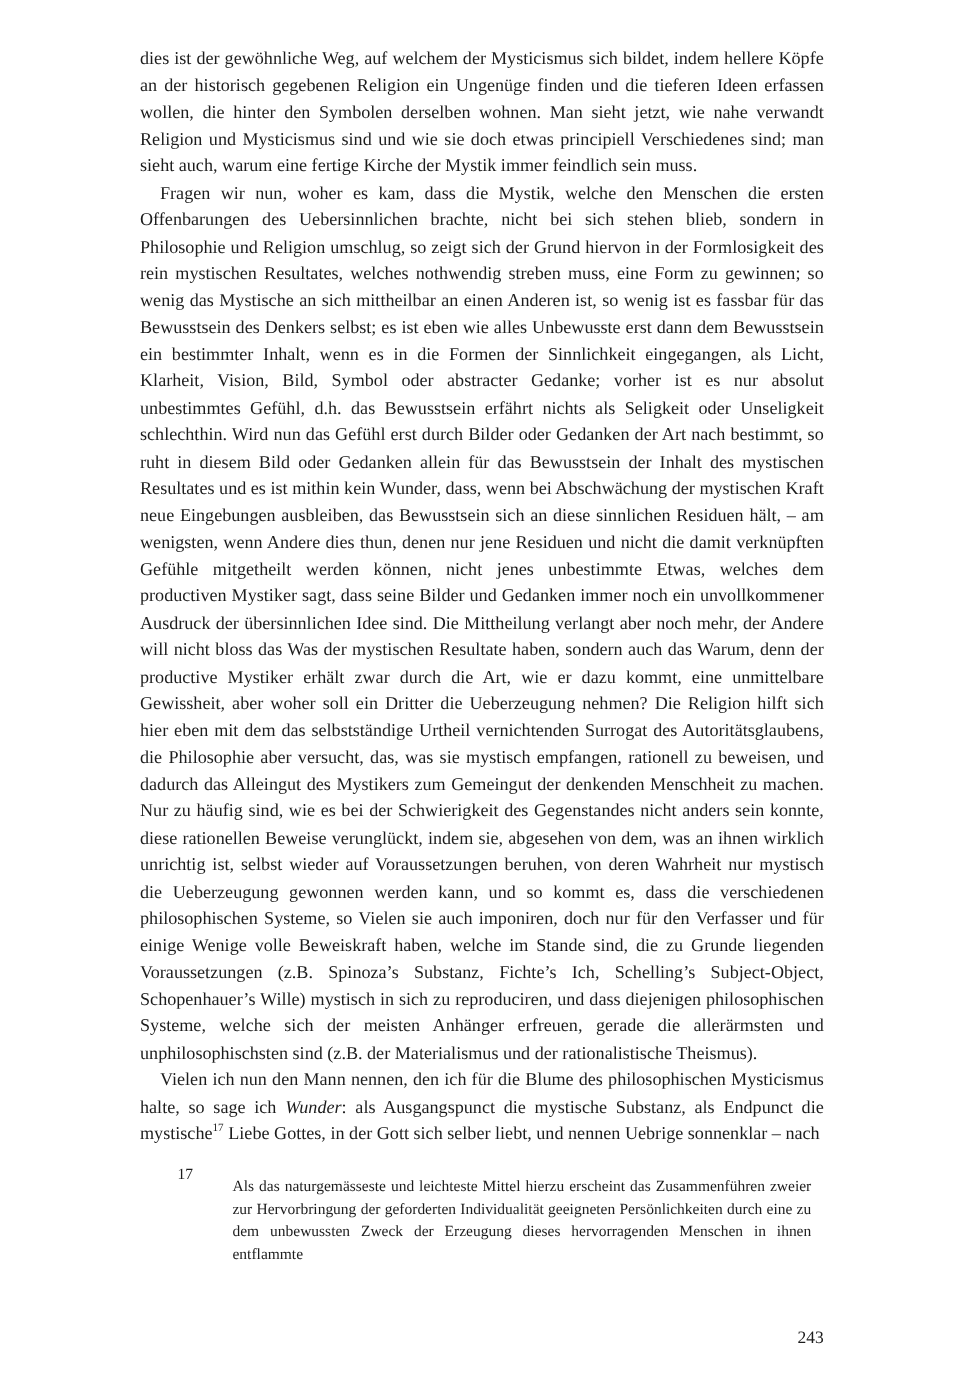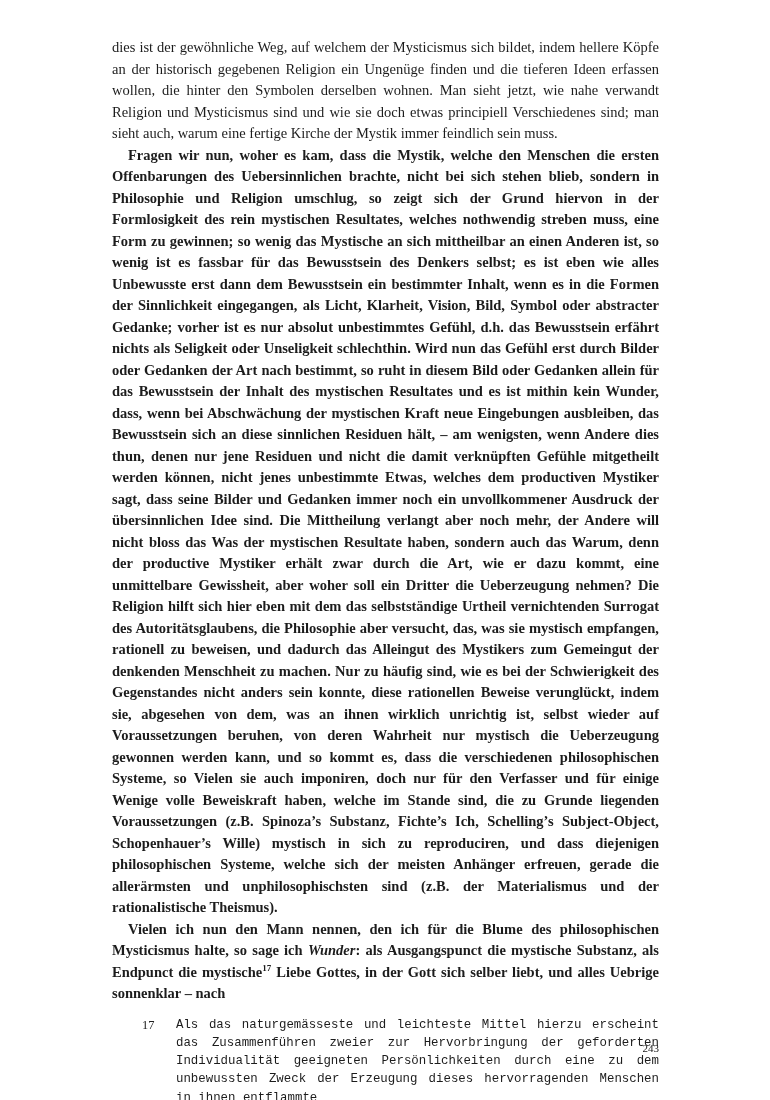--- a/index.html
+++ b/index.html
@@ -17,60 +17,59 @@
     left: 112px;
     top: 37px;
     width: 547px;
     font-size: 14.5px;
     line-height: 21.5px;
     text-align: justify;
     -webkit-hyphens: auto;
     hyphens: auto;
   }
   .para { margin: 0; }
-  .para.indent { text-indent: 16px; font-weight: bold; }
+  .para.indent { text-indent: 16px; }
   .fn-ref {
     font-size: 0.62em;
     vertical-align: super;
     line-height: 0;
   }
   .footnote {
     margin-top: 11px;
     padding-left: 30px;
     display: flex;
     font-size: 12.4px;
     line-height: 18.3px;
   }
   .fn-num {
     flex: 0 0 auto;
     width: 34px;
   }
   .fn-text {
     flex: 1 1 auto;
-    margin: 0;
+    margin: 10px;
     text-align: justify;
     -webkit-hyphens: auto;
     hyphens: auto;
-    font-family: Liberation Mono, monospace;
   }
   .page-number {
     position: absolute;
     right: 111px;
-    bottom: 46px;
-    font-size: 11px;
+    bottom: 22px;
+    font-size: 14px;
     line-height: 1;
   }
 </style>
 </head>
 <body>
 
 <div class="text-block">
   <p class="para">dies ist der gewöhnliche Weg, auf welchem der Mysticismus sich bildet, indem hellere Köpfe an der historisch gegebenen Religion ein Ungenüge finden und die tieferen Ideen erfassen wollen, die hinter den Symbolen derselben wohnen. Man sieht jetzt, wie nahe verwandt Religion und Mysticismus sind und wie sie doch etwas principiell Verschiedenes sind; man sieht auch, warum eine fertige Kirche der Mystik immer feindlich sein muss.</p>
   <p class="para indent">Fragen wir nun, woher es kam, dass die Mystik, welche den Menschen die ersten Offenbarungen des Uebersinnlichen brachte, nicht bei sich stehen blieb, sondern in Philosophie und Religion umschlug, so zeigt sich der Grund hiervon in der Formlosigkeit des rein mystischen Resultates, welches nothwendig streben muss, eine Form zu gewinnen; so wenig das Mystische an sich mittheilbar an einen Anderen ist, so wenig ist es fassbar für das Bewusstsein des Denkers selbst; es ist eben wie alles Unbewusste erst dann dem Bewusstsein ein bestimmter Inhalt, wenn es in die Formen der Sinnlichkeit eingegangen, als Licht, Klarheit, Vision, Bild, Symbol oder abstracter Gedanke; vorher ist es nur absolut unbestimmtes Gefühl, d.h. das Bewusstsein erfährt nichts als Seligkeit oder Unseligkeit schlechthin. Wird nun das Gefühl erst durch Bilder oder Gedanken der Art nach bestimmt, so ruht in diesem Bild oder Gedanken allein für das Bewusstsein der Inhalt des mystischen Resultates und es ist mithin kein Wunder, dass, wenn bei Abschwächung der mystischen Kraft neue Eingebungen ausbleiben, das Bewusstsein sich an diese sinnlichen Residuen hält, – am wenigsten, wenn Andere dies thun, denen nur jene Residuen und nicht die damit verknüpften Gefühle mitgetheilt werden können, nicht jenes unbestimmte Etwas, welches dem productiven Mystiker sagt, dass seine Bilder und Gedanken immer noch ein unvollkommener Ausdruck der übersinnlichen Idee sind. Die Mittheilung verlangt aber noch mehr, der Andere will nicht bloss das Was der mystischen Resultate haben, sondern auch das Warum, denn der productive Mystiker erhält zwar durch die Art, wie er dazu kommt, eine unmittelbare Gewissheit, aber woher soll ein Dritter die Ueberzeugung nehmen? Die Religion hilft sich hier eben mit dem das selbstständige Urtheil vernichtenden Surrogat des Autoritätsglaubens, die Philosophie aber versucht, das, was sie mystisch empfangen, rationell zu beweisen, und dadurch das Alleingut des Mystikers zum Gemeingut der denkenden Menschheit zu machen. Nur zu häufig sind, wie es bei der Schwierigkeit des Gegenstandes nicht anders sein konnte, diese rationellen Beweise verunglückt, indem sie, abgesehen von dem, was an ihnen wirklich unrichtig ist, selbst wieder auf Voraussetzungen beruhen, von deren Wahrheit nur mystisch die Ueberzeugung gewonnen werden kann, und so kommt es, dass die verschiedenen philosophischen Systeme, so Vielen sie auch imponiren, doch nur für den Verfasser und für einige Wenige volle Beweiskraft haben, welche im Stande sind, die zu Grunde liegenden Voraussetzungen (z.B. Spinoza’s Substanz, Fichte’s Ich, Schelling’s Subject-Object, Schopenhauer’s Wille) mystisch in sich zu reproduciren, und dass diejenigen philosophischen Systeme, welche sich der meisten Anhänger erfreuen, gerade die allerärmsten und unphilosophischsten sind (z.B. der Materialismus und der rationalistische Theismus).</p>
-  <p class="para indent"><span>Vielen ich nun den Mann nennen, den ich für die Blume des philosophischen Mysticismus halte, so sage ich </span><i>Wunder</i><span>: als Ausgangspunct die mystische Substanz, als Endpunct die mystische</span><sup class="fn-ref">17</sup><span> Liebe Gottes, in der Gott sich selber liebt, und alles Uebrige sonnenklar – nach</span></p>
+  <p class="para indent"><span>Vielen ich nun den Mann nennen, den ich für die Blume des philosophischen Mysticismus halte, so sage ich </span><i>Wunder</i><span>: als Ausgangspunct die mystische Substanz, als Endpunct die mystische</span><sup class="fn-ref">17</sup><span> Liebe Gottes, in der Gott sich selber liebt, und nennen Uebrige sonnenklar – nach</span></p>
 
   <div class="footnote">
     <span class="fn-num">17</span>
     <p class="fn-text">Als das naturgemässeste und leichteste Mittel hierzu erscheint das Zusammenführen zweier zur Hervorbringung der geforderten Individualität geeigneten Persönlichkeiten durch eine zu dem unbewussten Zweck der Erzeugung dieses hervorragenden Menschen in ihnen entflammte</p>
   </div>
 </div>
 
 <div class="page-number">243</div>
 
 </body></html>

